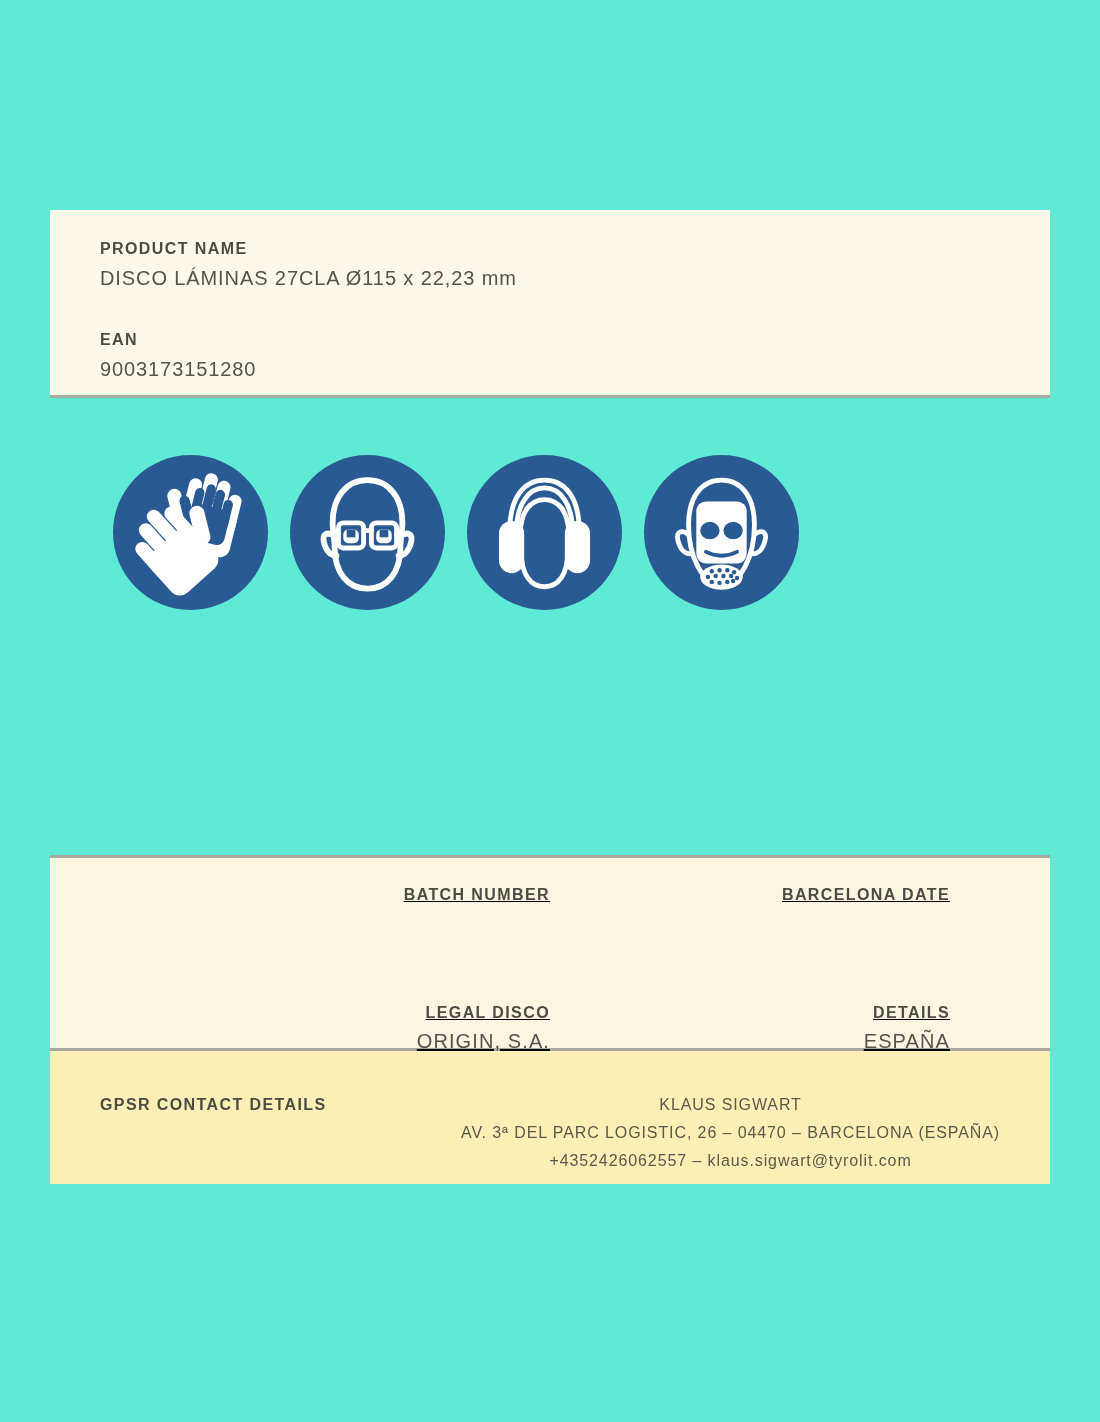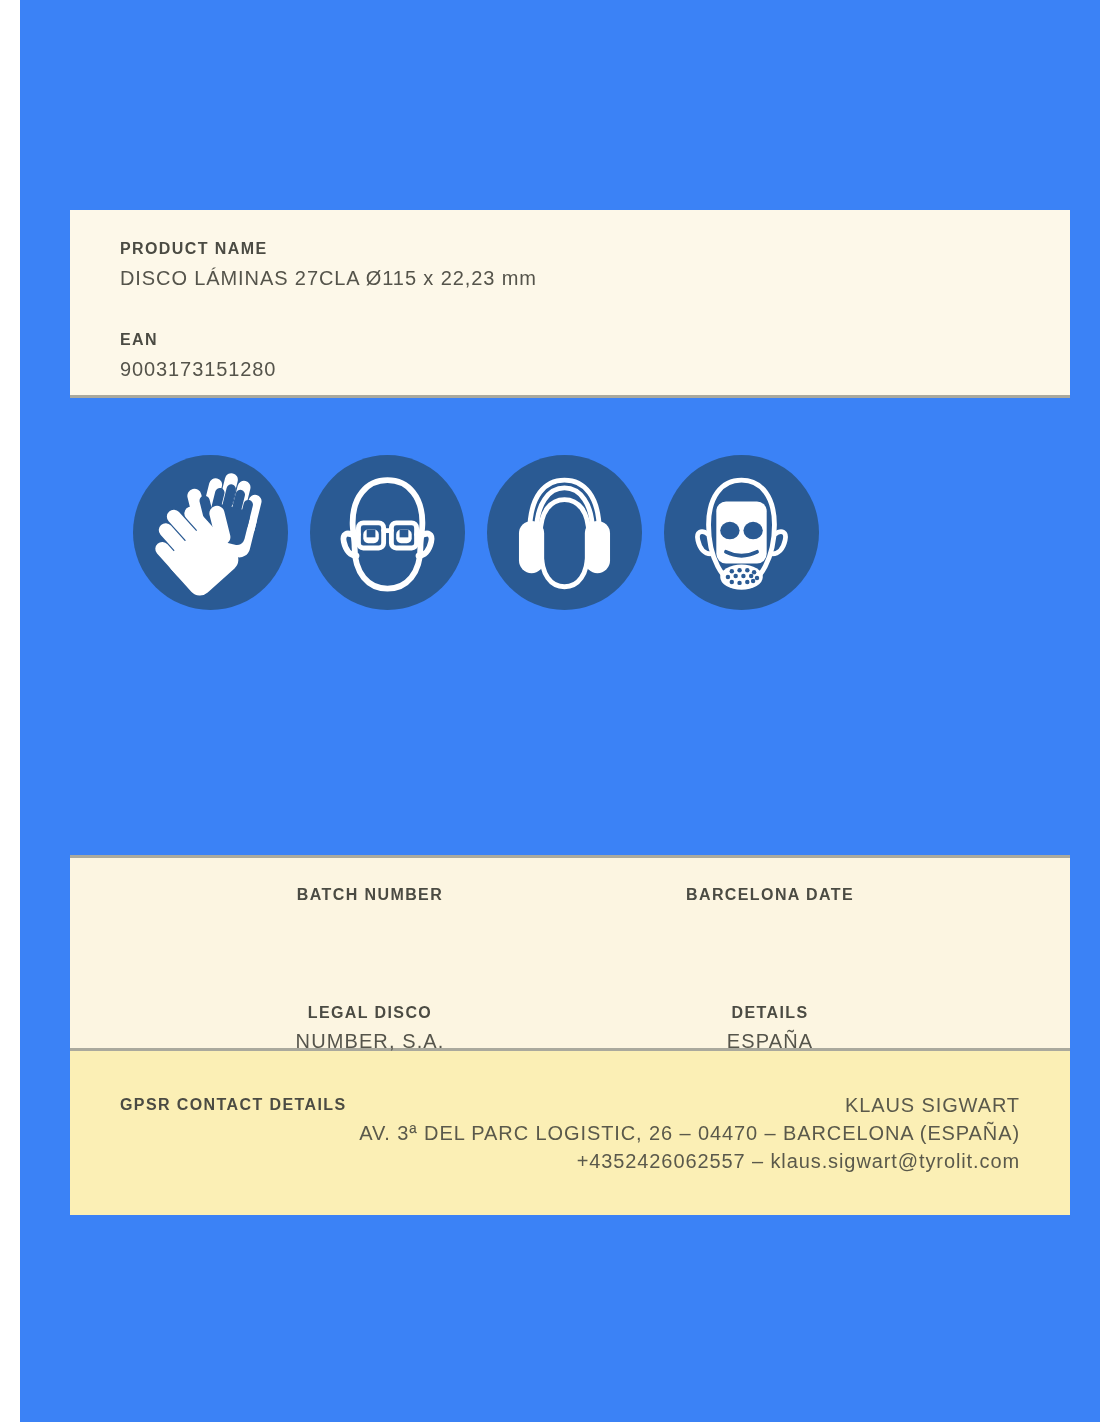--- a/index.html
+++ b/index.html
@@ -1,21 +1,21 @@
 <!DOCTYPE html>
 <html><head>
 <meta charset="utf-8">
 <style>
   * { margin: 0; padding: 0; box-sizing: border-box; }
   html, body { background: #ffffff; }
   body {
     font-family: "Liberation Sans", "DejaVu Sans", sans-serif;
     width: 1100px; height: 1422px; position: relative; overflow: hidden;
   }
-  .page { position: absolute; inset: 0; background: #3b82f6; margin-left: 20px; }
+  .page { position: absolute; inset: 0; background: #5eead4; }
 
   .panel { position: absolute; left: 50px; width: 1000px; }
 
   
   .panel-top {
     top: 210px; height: 188px;
     background: #fdf8e9;
     border-bottom: 3px solid #aaa99d;
     padding: 30px 50px 0 50px;
   }
@@ -39,38 +39,38 @@
   .safety-icon svg { width: 155px; height: 155px; display: block; }
 
   
   .panel-mid {
     top: 855px; height: 196px;
     background: #fcf5e1;
     border-top: 3px solid #aaa99d;
     border-bottom: 3px solid #aaa99d;
     padding: 28px 100px 0 100px;
   }
-  .mid-grid { display: grid; grid-template-columns: 1fr 1fr; text-align: center; }
+  .mid-grid { display: grid; grid-template-columns: 1fr 1fr; text-align: right; text-decoration: underline; }
   .mid-col .field-label.row2 { margin-top: 72px; }
   .mid-col .field-value { margin-top: 10px; letter-spacing: 1.1px; }
   .field-value.empty { min-height: 18px; }
 
   
   .panel-bottom {
-    top: 1051px; height: 164px;
+    top: 1051px; height: 133px;
     background: #fbefb5;
     padding: 45px 50px 0 50px;
   }
   .gpsr-flex { display: flex; justify-content: space-between; align-items: flex-start; }
   .gpsr-label {
     font-size: 16px; font-weight: bold; color: #4b4b43;
     letter-spacing: 1.4px; line-height: 18px; white-space: nowrap;
   }
   .gpsr-right {
-    text-align: right; font-size: 20px; color: #5a594b;
+    text-align: center; font-size: 16px; color: #5a594b;
     letter-spacing: 0.9px; line-height: 28px; margin-top: -5px;
   }
 </style>
 </head>
 <body>
 
 <div class="page">
 
   <section class="panel panel-top">
     <div class="name-block">
@@ -174,21 +174,21 @@
       </svg>
     </div>
   </div>
 
   <section class="panel panel-mid">
     <div class="mid-grid">
       <div class="mid-col">
         <div class="field-label">BATCH NUMBER</div>
         <div class="field-value empty"></div>
         <div class="field-label row2">LEGAL DISCO</div>
-        <div class="field-value">NUMBER, S.A.</div>
+        <div class="field-value">ORIGIN, S.A.</div>
       </div>
       <div class="mid-col">
         <div class="field-label">BARCELONA DATE</div>
         <div class="field-value empty"></div>
         <div class="field-label row2">DETAILS</div>
         <div class="field-value">ESPAÑA</div>
       </div>
     </div>
   </section>
 

